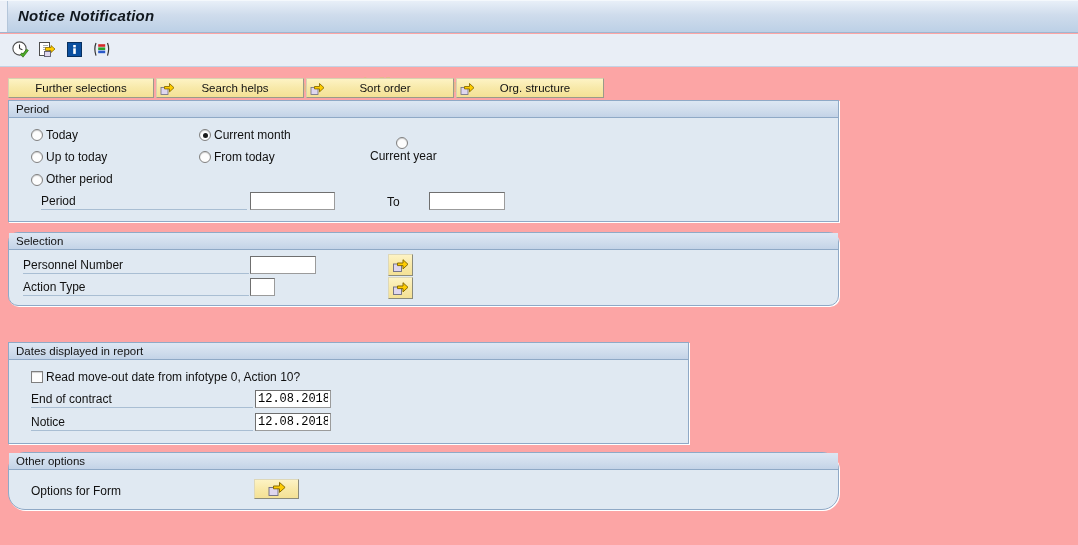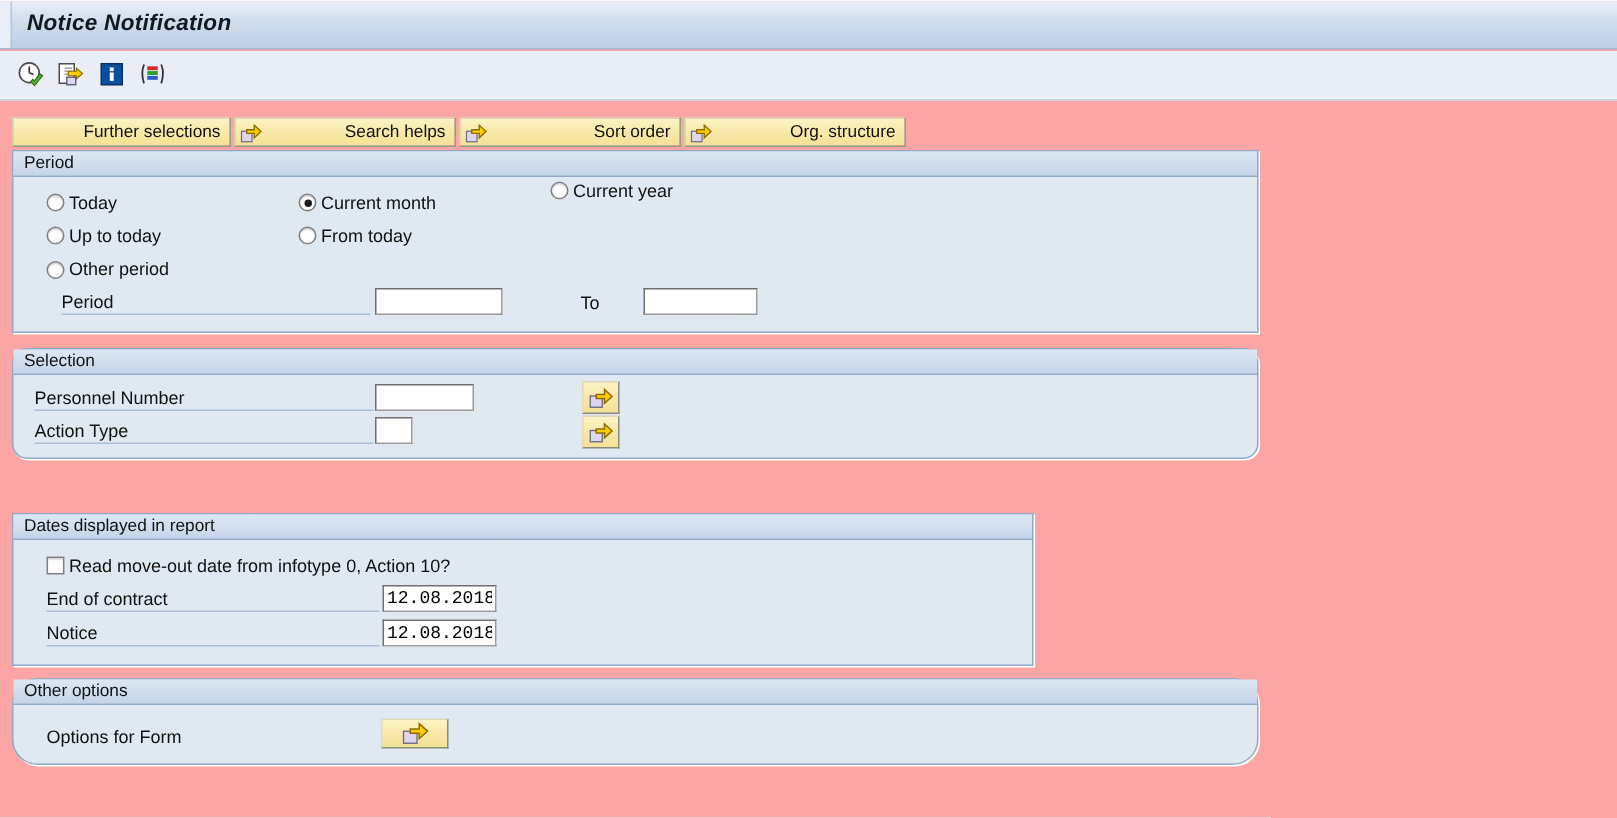--- a/index.html
+++ b/index.html
@@ -86,21 +86,21 @@
     gap: 2px;
   }
   .sapbtn {
     height: 20px;
     background: linear-gradient(to bottom, #fdf3c4 0%, #f8e9a9 50%, #f4e195 100%);
     border: 1px solid #9a9a8a;
     border-top-color: #d8d2b0;
     border-left-color: #d8d2b0;
     display: flex;
     align-items: center;
-    justify-content: flex-end;
+    justify-content: center;
     font-size: 11.5px;
     color: #111;
     cursor: pointer;
     padding: 0 6px;
     white-space: nowrap;
     position: relative;
   }
   .sapbtn.w1 { width: 146px; }
   .sapbtn.w2 { width: 148px; }
   .btn-arrow {
@@ -332,21 +332,21 @@
       <div class="radio-row" style="left:22px; top:10px;">
         <span class="radio"></span>
         <span class="radio-label">Today</span>
       </div>
 
       <div class="radio-row" style="left:190px; top:10px;">
         <span class="radio checked"></span>
         <span class="radio-label">Current month</span>
       </div>
 
-      <div class="radio-row" style="left:358px; top:2px;">
+      <div class="radio-row" style="left:358px; top:19px;flex-direction:column;">
         <span class="radio"></span>
         <span class="radio-label">Current year</span>
       </div>
 
       <div class="radio-row" style="left:22px; top:32px;">
         <span class="radio"></span>
         <span class="radio-label">Up to today</span>
       </div>
 
       <div class="radio-row" style="left:190px; top:32px;">

